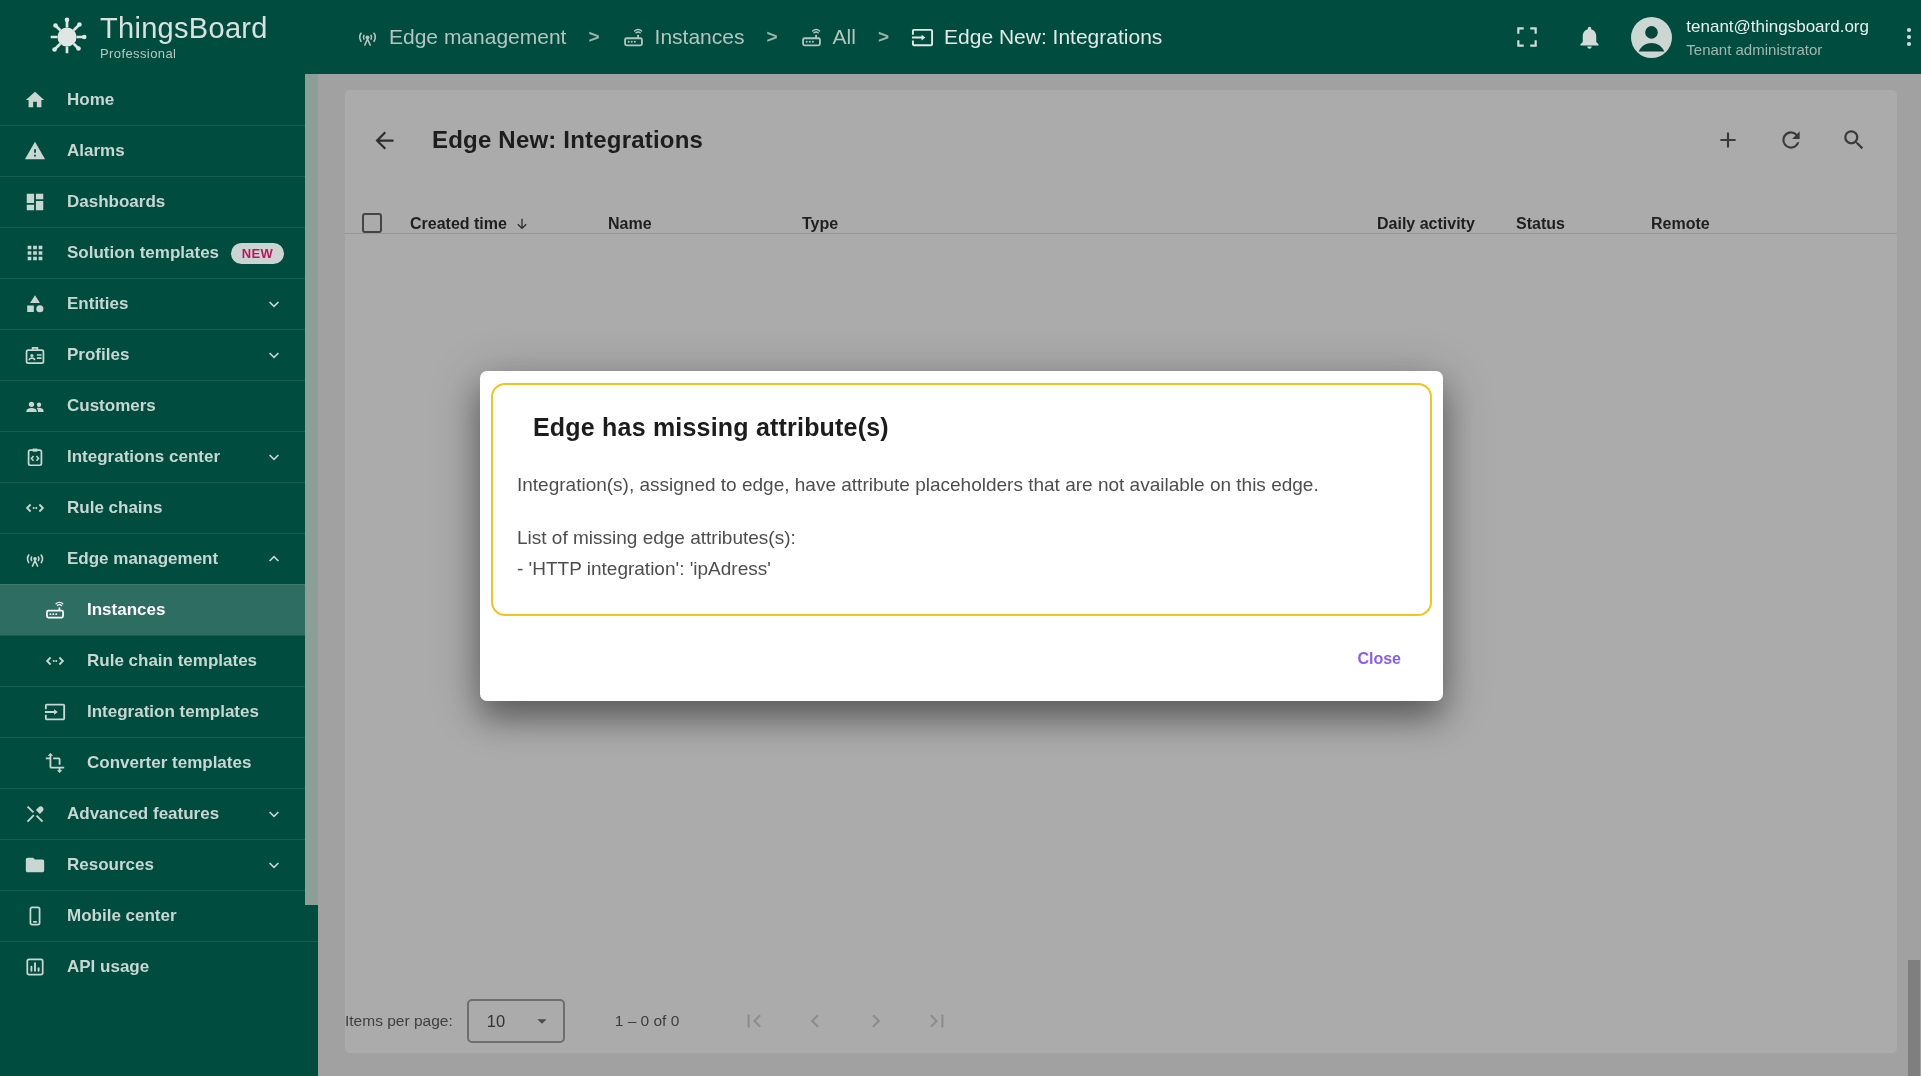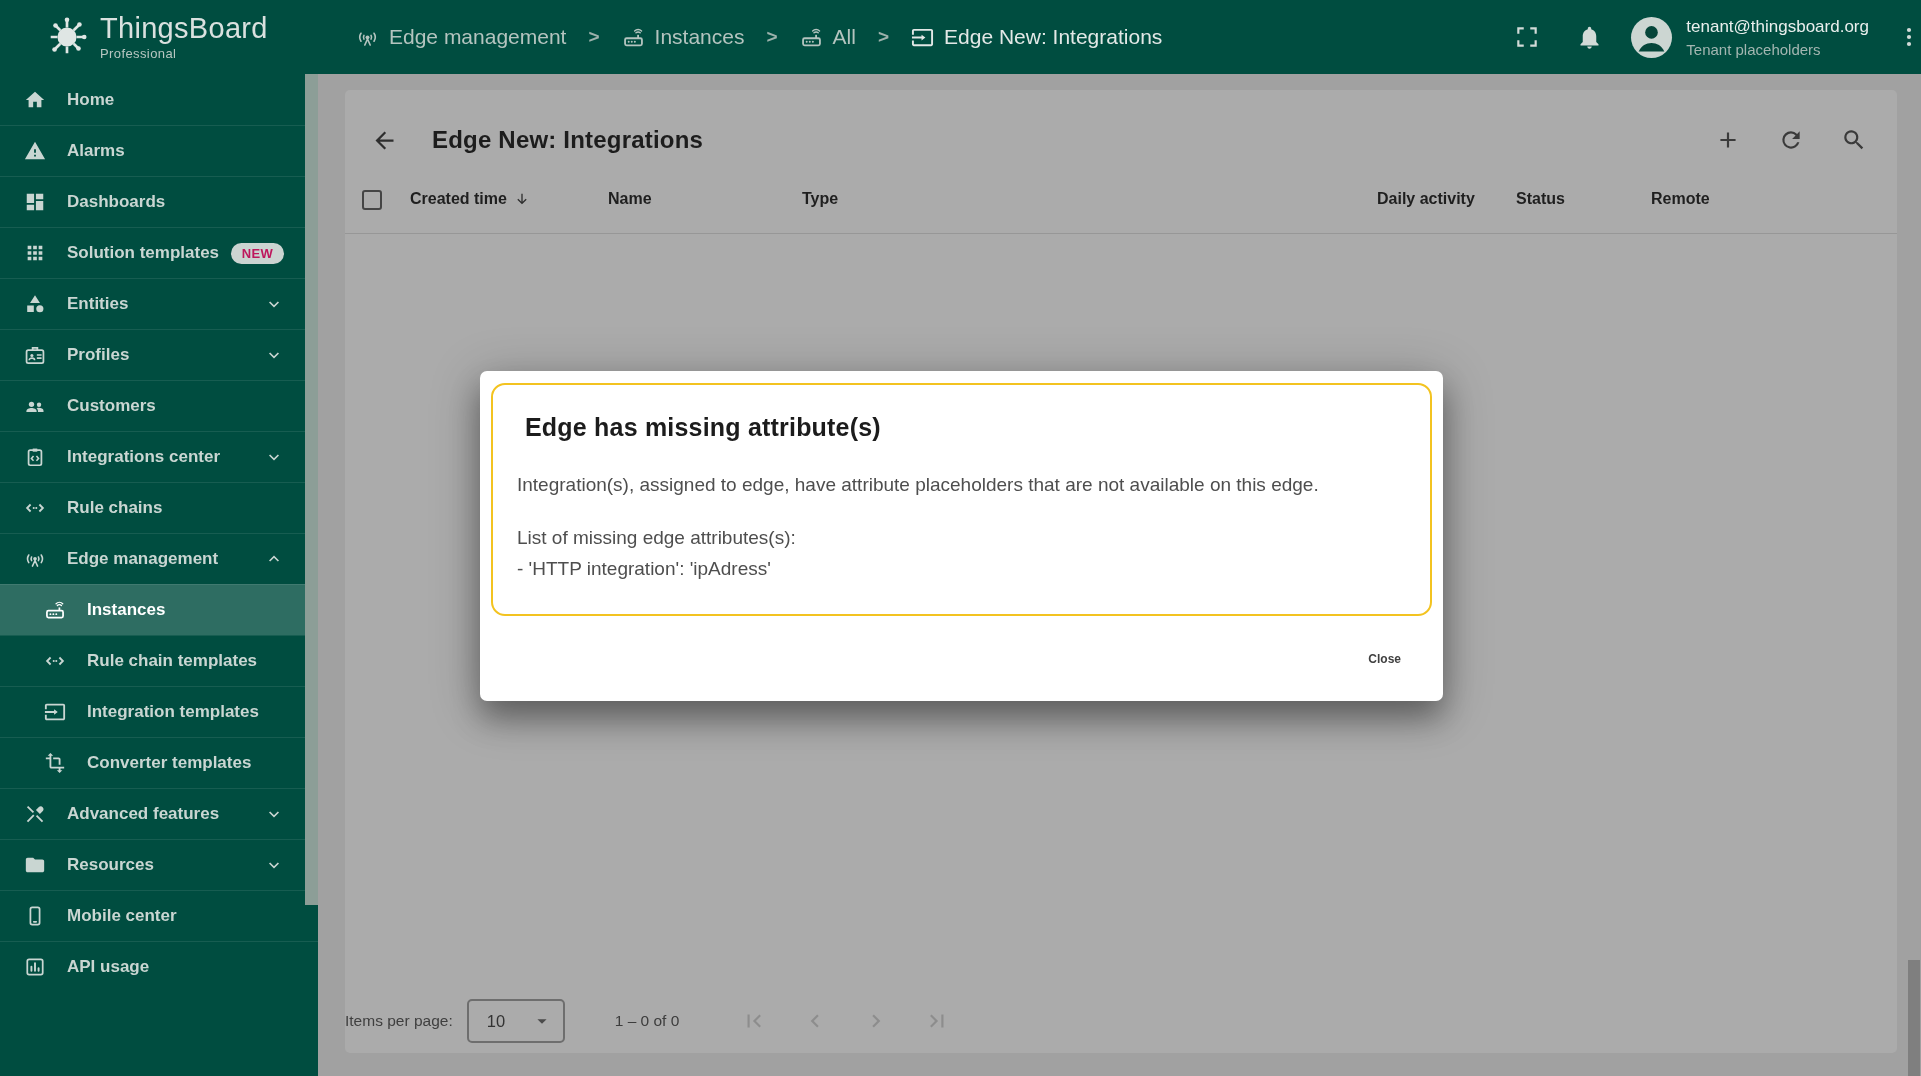--- a/index.html
+++ b/index.html
@@ -58,21 +58,21 @@
   .main{position:absolute;left:318px;top:74px;right:0;bottom:0;background:#a1a1a1}
   .card{position:absolute;left:27px;top:16px;right:24px;bottom:23px;background:#ababab;
         border-radius:5px;display:flex;flex-direction:column;overflow:hidden}
   .card-toolbar{height:100px;display:flex;align-items:center;padding:0 30px 0 26px;flex:none}
   .back-btn{color:#2e2e2e}
   .back-btn svg{width:27px;height:27px}
   .card-title{font-size:24px;color:#1d1d1d;margin:0 0 0 34px;font-weight:bold;letter-spacing:.2px}
   .toolbar-actions{margin-left:auto;display:flex;gap:37px}
   .toolbar-actions .icon-btn{color:#3a3a3a}
 
-  .table-header{height:44px;display:flex;align-items:flex-start;padding-left:17px;flex:none;
+  .table-header{height:44px;display:flex;align-items:flex-end;padding-left:17px;flex:none;
                 border-bottom:1px solid #979797;font-weight:bold;font-size:16px;color:#1f1f1f}
   .th{display:flex;align-items:center}
   .th-check{width:48px}
   .th:nth-child(2){width:198px}
   .th:nth-child(3){width:194px}
   .th:nth-child(4){width:575px}
   .th:nth-child(5){width:139px}
   .th:nth-child(6){width:135px}
   .th:nth-child(7){flex:1}
   .checkbox{width:20px;height:20px;border:2px solid #454545;border-radius:3px;cursor:pointer}
@@ -89,25 +89,25 @@
   .pg-nav{display:flex;gap:35px}
   .pg-nav .icon-btn{color:#8d8d8d}
   .page-scrollbar{position:absolute;right:1px;bottom:0;width:12px;height:116px;background:#7f7f7f;cursor:pointer}
 
   
   .dialog{position:absolute;left:480px;top:371px;width:963px;height:330px;background:#ffffff;
           border-radius:7px;z-index:10;display:flex;flex-direction:column;
           box-shadow:0 18px 30px rgba(0,0,0,.32),0 8px 50px rgba(0,0,0,.25)}
   .dialog-box{margin:12px 11px 0;border:2px solid #f3c320;border-radius:14px;
               padding:28px 24px 30px;flex:none}
-  .dialog-box h2{margin:0 8px 32px;font-size:25px;color:#1c1c1c;font-weight:bold;letter-spacing:.2px}
+  .dialog-box h2{margin:0 16px 32px;font-size:25px;color:#1c1c1c;font-weight:bold;letter-spacing:.2px}
   .d-msg{margin:8px 0 26px;font-size:19px;color:#4e4e4e}
   .d-line{margin:0;font-size:19px;color:#4e4e4e;line-height:31px}
   .dialog-footer{flex:1;display:flex;align-items:center;justify-content:flex-end;padding:0 30px}
-  .close-btn{background:none;border:none;color:#404040;font-size:12px;font-weight:bold;
+  .close-btn{background:none;border:none;color:#8b5cf6;font-size:16px;font-weight:bold;
              font-family:inherit;cursor:pointer;padding:8px 12px}
 </style>
 </head>
 <body>
 
 <svg width="0" height="0" style="position:absolute" aria-hidden="true">
   <defs>
     <symbol id="thingsboard-logo-icon" viewBox="0 0 24 24">
       <circle cx="12" cy="12" r="5" fill="currentColor"></circle>
       <g stroke="currentColor" stroke-width="1.4" fill="none">
@@ -315,21 +315,21 @@
           <use href="#bell-icon"></use>
         </svg>
     </button>
     <div class="avatar">
       <svg viewBox="0 0 24 24">
           <use href="#person-icon"></use>
         </svg>
     </div>
     <div class="user-info">
       <div class="user-email">tenant@thingsboard.org</div>
-      <div class="user-role">Tenant placeholders</div>
+      <div class="user-role">Tenant administrator</div>
     </div>
     <button class="icon-btn btn-kebab">
       <svg viewBox="0 0 24 24">
           <use href="#kebab-icon"></use>
         </svg>
     </button>
   </div>
 </header>
 
 <aside class="sidebar">

